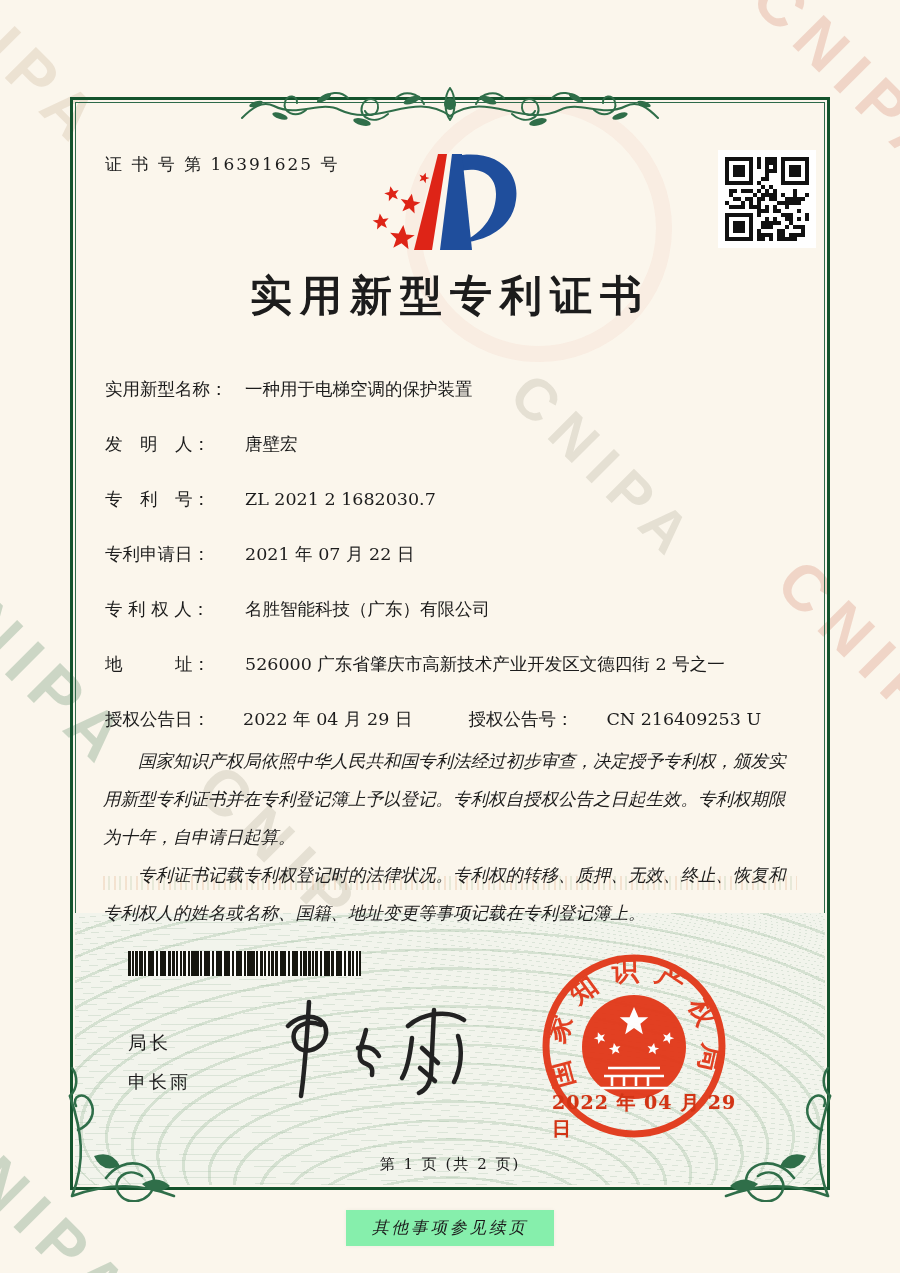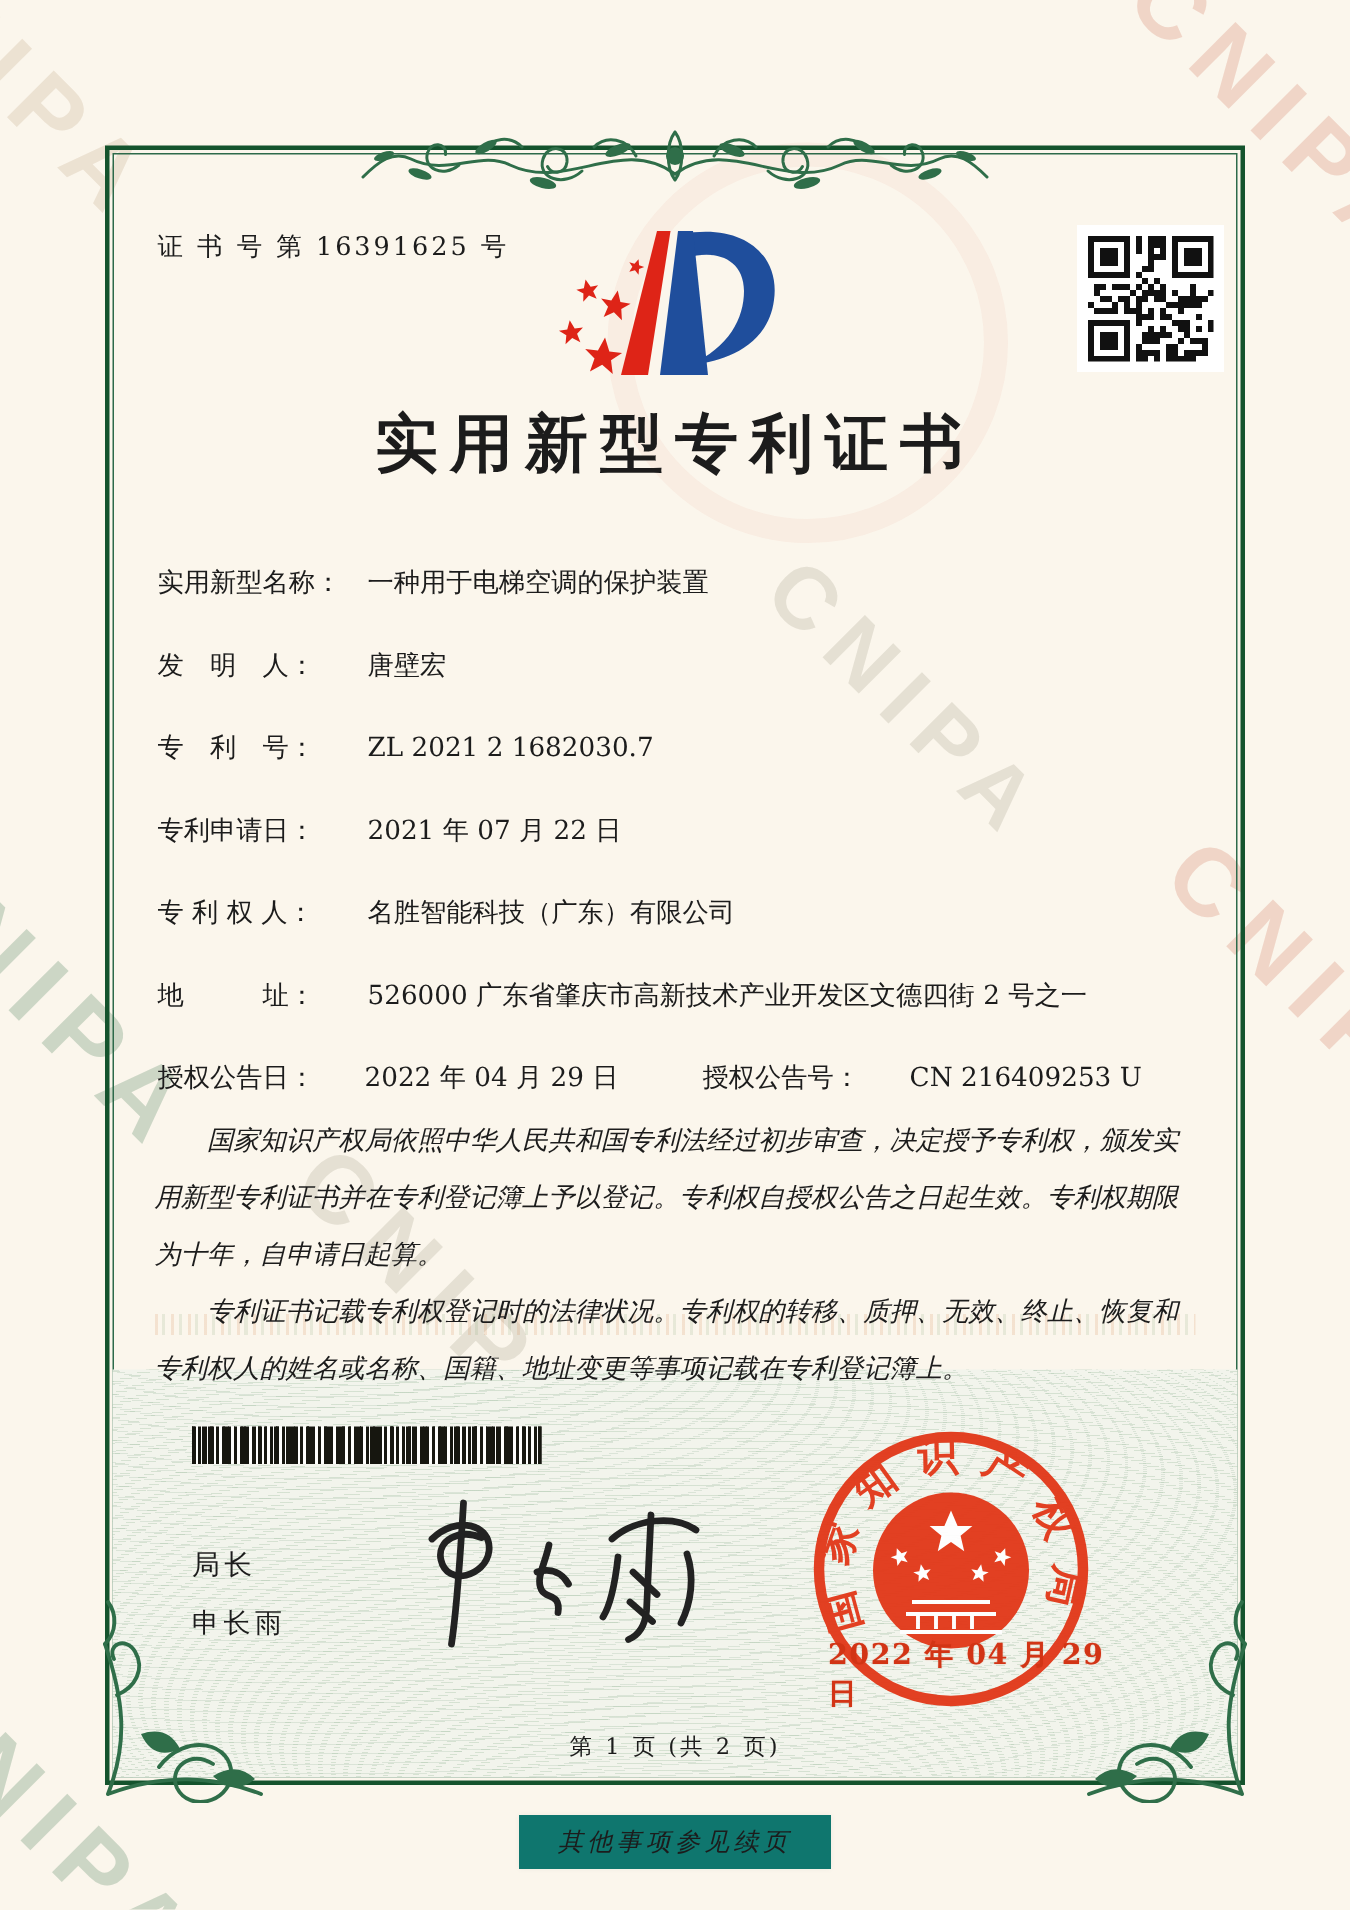--- a/index.html
+++ b/index.html
@@ -80,21 +80,21 @@
   .director-name{position:absolute;left:128px;top:1070px;font-size:18px;letter-spacing:3px;font-family:Liberation Serif, serif;}
   .signature{position:absolute;left:262px;top:996px;}
   .seal{position:absolute;left:538px;top:950px;width:192px;height:192px;opacity:.95;}
   .seal-date{
     position:absolute;left:552px;top:1090px;width:190px;font-size:19px;color:#d23415;
     letter-spacing:1px;font-weight:bold;z-index:4;text-shadow:0 0 1px rgba(210,52,21,.4);
   }
   .page-no{position:absolute;left:0;top:1155px;width:900px;text-align:center;font-size:15px;letter-spacing:2px;}
   .note-box{
     position:absolute;left:50%;top:1210px;transform:translateX(-50%);
-    background:#0f766e;padding:7px 26px;font-size:16.5px;font-style:italic;letter-spacing:3px;
+    background:#86efac;padding:7px 26px;font-size:16.5px;font-style:italic;letter-spacing:3px;
     box-shadow:0 0 4px rgba(0,0,0,.05);z-index:3;
   }
 </style>
 </head>
 <body>
 
 <div class="wm beige" style="left:-60px;top:-70px;">CNIPA</div>
 <div class="wm pink" style="left:790px;top:-40px;">CNIPA</div>
 <div class="wm gray" style="left:545px;top:360px;font-size:58px;">CNIPA</div>
 <div class="wm green" style="left:-40px;top:540px;font-size:68px;">CNIPA</div>

